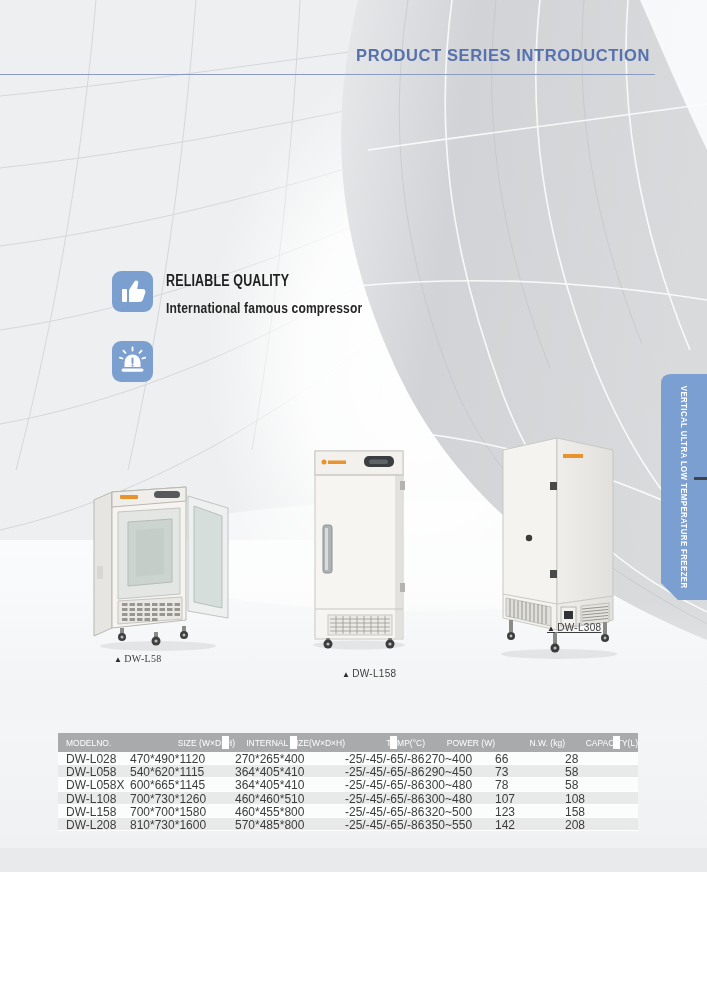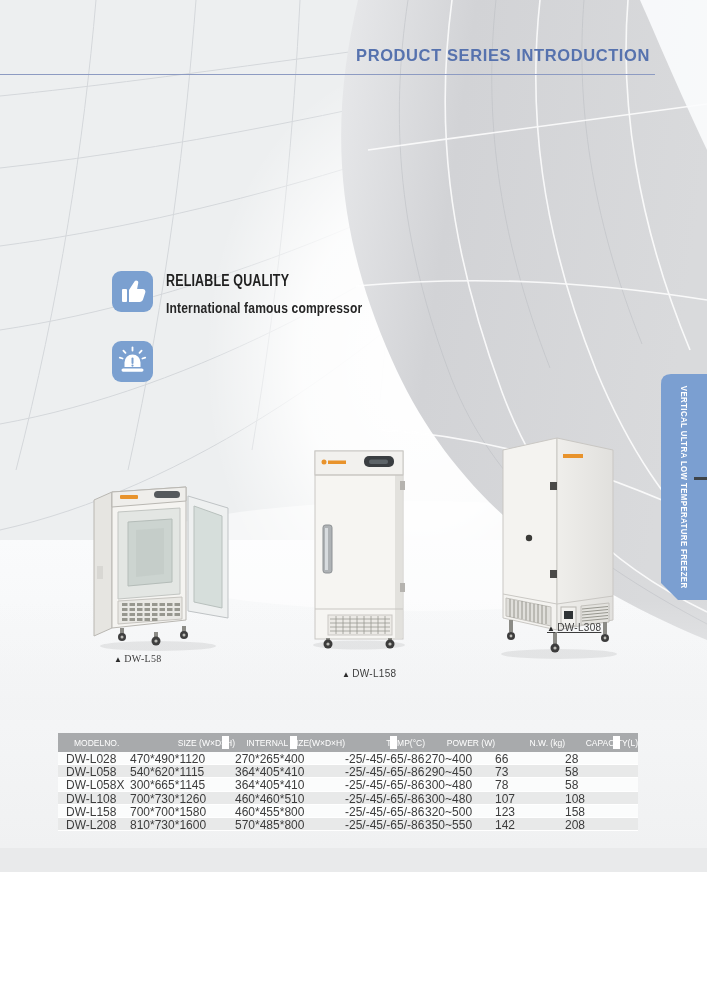--- a/index.html
+++ b/index.html
@@ -58,21 +58,21 @@
   .edge-artifact { position:absolute; left:704px; top:947px; width:3px; height:53px; background:#232323; opacity:.85; }
 
   
   .spec-table { position:absolute; left:58px; top:733px; width:580px; }
   .t-head, .t-row {
     display:grid; grid-template-columns:72px 105px 110px 80px 70px 70px 73px;
     align-items:center;
   }
   .t-head { height:19px; background:#a8aaac; color:#ffffff; font-size:8.5px; }
   .t-head > div { position:relative; text-align:center; height:100%; display:flex; align-items:center; justify-content:flex-end; }
-  .t-head > div:first-child { justify-content:flex-start; padding-left:16px;text-align:center; }
+  .t-head > div:first-child { justify-content:flex-start; padding-left:8px;text-align:center; }
   .notch { position:absolute; width:7px; height:13px; background:#ffffff; top:3px; }
   .t-row { height:13.2px; font-size:12px; color:#3c3c3c; border-bottom:1px solid #ffffff; }
   .t-row > div { text-align:left; }
   .t-row > div:first-child { text-align:left; padding-left:8px; }
   .t-row:nth-child(odd)  { background:#fbfcfc; }
   .t-row:nth-child(even) { background:#e8e9e9; }
 </style>
 </head>
 <body>
 
@@ -390,21 +390,21 @@
         <div>DW-L058</div>
           <div>540*620*1115</div>
           <div>364*405*410</div>
           <div>-25/-45/-65/-86</div>
           <div>290~450</div>
           <div>73</div>
           <div>58</div>
       </div>
       <div class="t-row">
         <div>DW-L058X</div>
-          <div>300*665*1145</div>
+          <div>600*665*1145</div>
           <div>364*405*410</div>
           <div>-25/-45/-65/-86</div>
           <div>300~480</div>
           <div>78</div>
           <div>58</div>
       </div>
       <div class="t-row">
         <div>DW-L108</div>
           <div>700*730*1260</div>
           <div>460*460*510</div>

